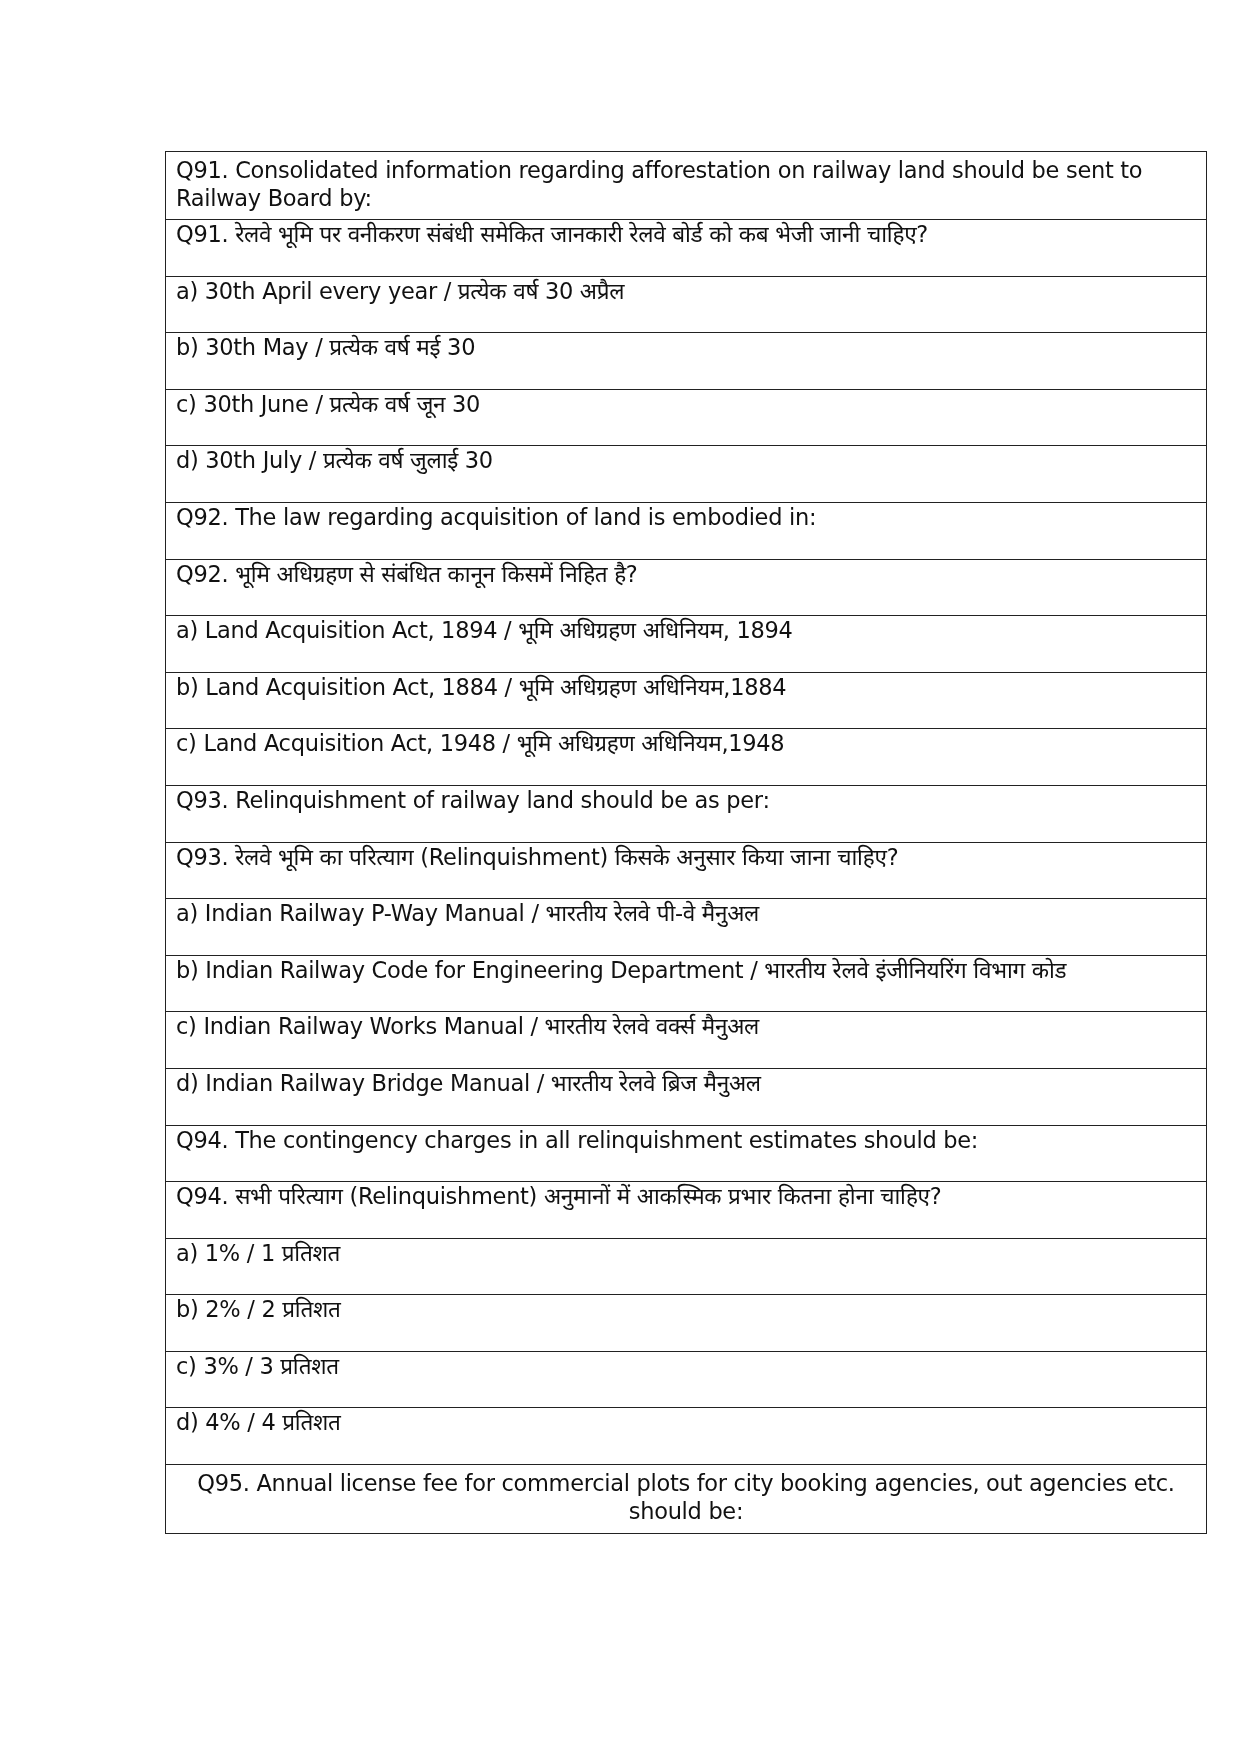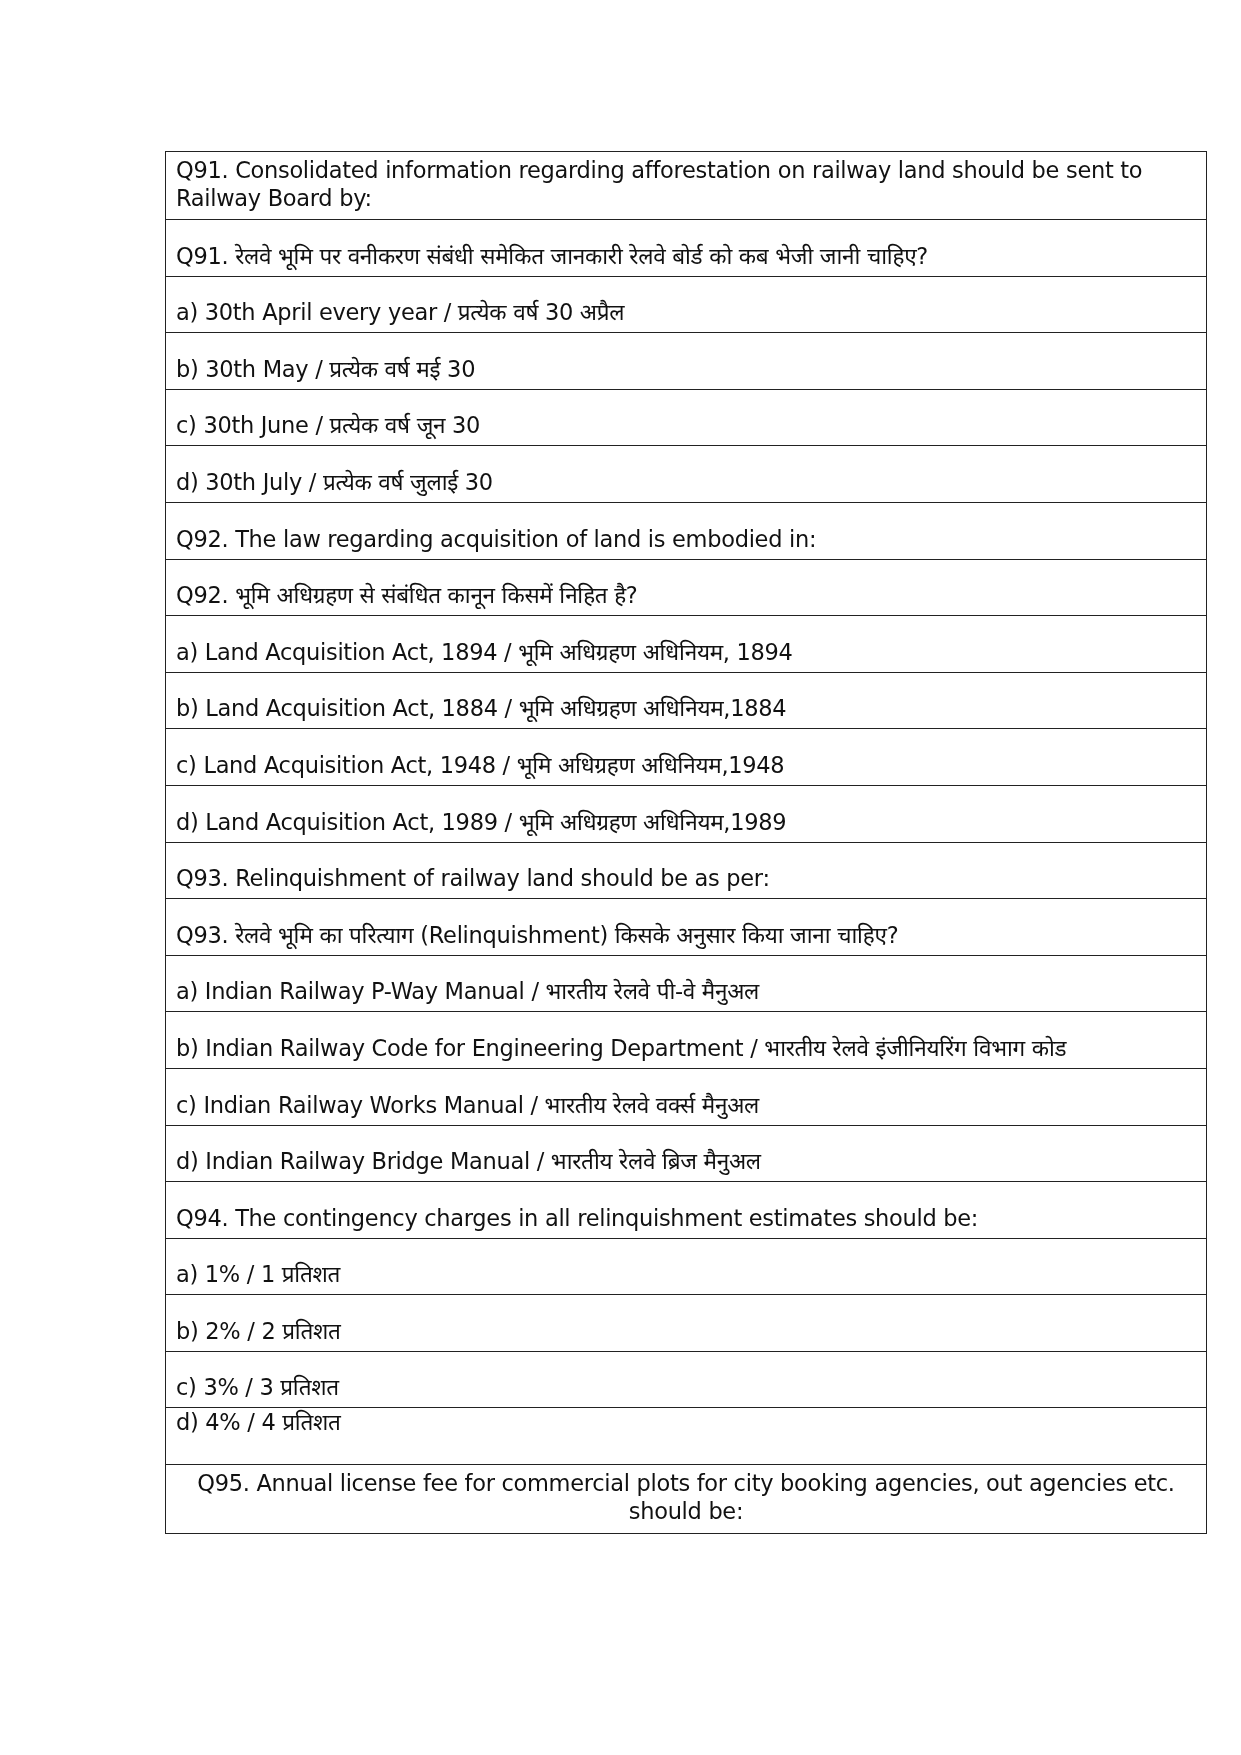--- a/index.html
+++ b/index.html
@@ -2,21 +2,21 @@
 <html><head>
 <meta charset="utf-8">
 <style>
   html, body { margin: 0; padding: 0; background: #ffffff; }
   body { width: 1241px; height: 1755px; position: relative; overflow: hidden;
          font-family: "DejaVu Sans", "Liberation Sans", sans-serif; color: #111; }
   .page { position: absolute; left: 0; top: 0; width: 1241px; height: 1755px; background: #fff; margin-left: 14px; }
   .qtable { position: absolute; left: 151px; top: 151px; width: 1040px;
             border: 1.5px solid #222; border-collapse: collapse; }
   .row { border-bottom: 1.5px solid #222; padding: 0 10px; box-sizing: border-box;
-         height: 56.6px; display: flex; align-items: flex-end; padding-bottom: 6px;
+         height: 56.6px; display: flex; padding-bottom: 6px;
          font-size: 22.5px; line-height: 28px; letter-spacing: -0.3px; white-space: nowrap; overflow: hidden; }
   .row:last-child { border-bottom: none; text-align: center; }
   .row.tall-first { height: 68px; align-items: flex-start; white-space: normal; padding-top: 4px; }
   .row.compact { align-items: flex-start; padding-bottom: 2px; }
   .row span { display: block; }
 </style>
 </head>
 <body>
 
 <div class="page">
@@ -49,23 +49,20 @@
       </div>
     <div class="row">
         <span>a) Land Acquisition Act, 1894 / भूमि अधिग्रहण अधिनियम, 1894</span>
       </div>
     <div class="row">
         <span>b) Land Acquisition Act, 1884 / भूमि अधिग्रहण अधिनियम,1884</span>
       </div>
     <div class="row">
         <span>c) Land Acquisition Act, 1948 / भूमि अधिग्रहण अधिनियम,1948</span>
       </div>
-    <div class="row">
-        <span>d) Land Acquisition Act, 1989 / भूमि अधिग्रहण अधिनियम,1989</span>
-      </div>
 
     <div class="row">
         <span>Q93. Relinquishment of railway land should be as per:</span>
       </div>
     <div class="row">
         <span>Q93. रेलवे भूमि का परित्याग (Relinquishment) किसके अनुसार किया जाना चाहिए?</span>
       </div>
     <div class="row">
         <span>a) Indian Railway P-Way Manual / भारतीय रेलवे पी-वे मैनुअल</span>
       </div>
@@ -76,20 +73,23 @@
         <span>c) Indian Railway Works Manual / भारतीय रेलवे वर्क्स मैनुअल</span>
       </div>
     <div class="row">
         <span>d) Indian Railway Bridge Manual / भारतीय रेलवे ब्रिज मैनुअल</span>
       </div>
 
     <div class="row">
         <span>Q94. The contingency charges in all relinquishment estimates should be:</span>
       </div>
     <div class="row">
+        <span>Q94. सभी परित्याग (Relinquishment) अनुमानों में आकस्मिक प्रभार कितना होना चाहिए?</span>
+      </div>
+    <div class="row">
         <span>a) 1% / 1 प्रतिशत</span>
       </div>
     <div class="row">
         <span>b) 2% / 2 प्रतिशत</span>
       </div>
     <div class="row">
         <span>c) 3% / 3 प्रतिशत</span>
       </div>
     <div class="row compact">
         <span>d) 4% / 4 प्रतिशत</span>

